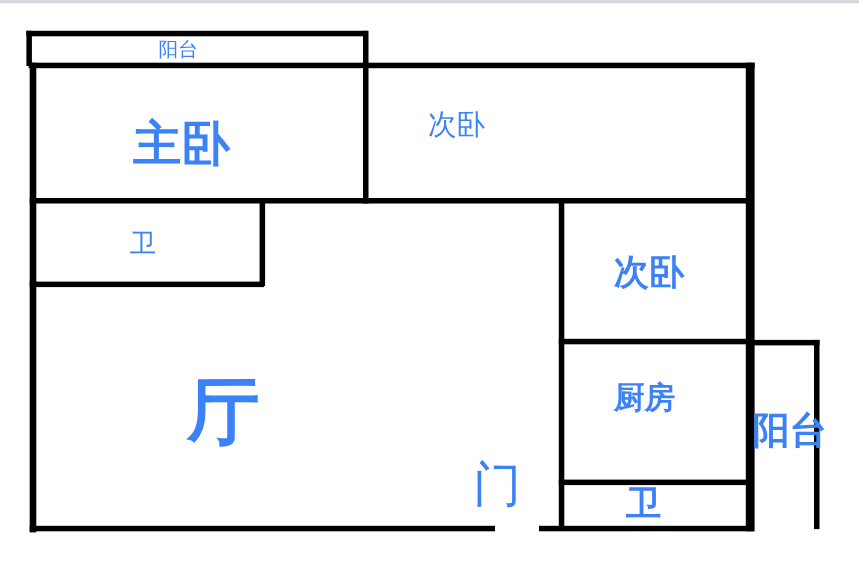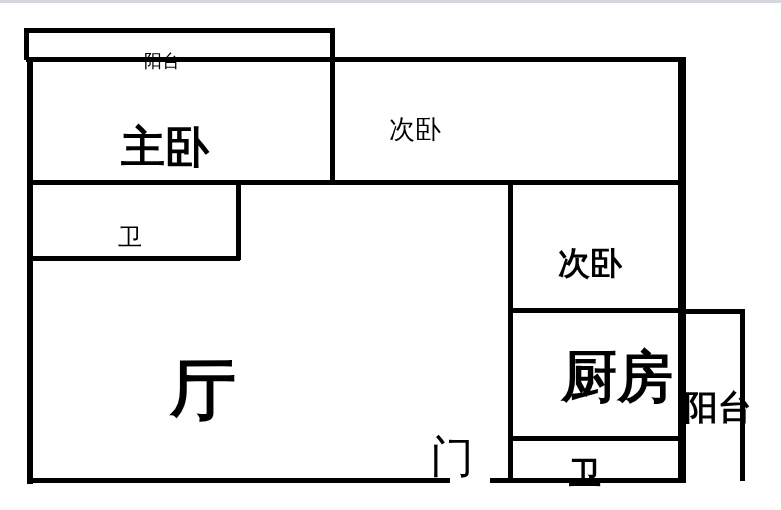--- a/index.html
+++ b/index.html
@@ -1,19 +1,19 @@
 <!DOCTYPE html>
 <html><head>
 <meta charset="utf-8">
 <style>
   html, body { margin: 0; padding: 0; }
   body { width: 781px; height: 510px; background: #ffffff; position: relative; overflow: hidden; font-family: "DejaVu Sans", "Liberation Sans", sans-serif; }
   .topbar { position: absolute; left: 0; top: 0; width: 781px; height: 3px; background: #d6d6df; }
   .wall { position: absolute; background: #000; }
-  .label { position: absolute; color: #000000; white-space: nowrap; transform: translate(-50%, -50%); font-weight: bold; margin-top: 16px; }
+  .label { position: absolute; color: #3b82f6; white-space: nowrap; transform: translate(-50%, -50%); font-weight: bold; }
 </style>
 </head>
 <body>
 
 <div class="topbar"></div>
 
 <div>
 
   <div class="wall" style="left:24px;top:28px;width:310px;height:5px;"></div>
   <div class="wall" style="left:24px;top:28px;width:5px;height:32px;"></div>
@@ -36,17 +36,17 @@
 
   <div class="wall" style="left:682px;top:309px;width:63px;height:5px;"></div>
   <div class="wall" style="left:740px;top:309px;width:5px;height:172px;"></div>
 
   <div class="label" style="left:162px;top:45px;font-size:18px;font-weight:normal;">阳台</div>
   <div class="label" style="left:165px;top:131px;font-size:44px;">主卧</div>
   <div class="label" style="left:415px;top:113px;font-size:26px;font-weight:normal;">次卧</div>
   <div class="label" style="left:130px;top:221px;font-size:24px;font-weight:normal;">卫</div>
   <div class="label" style="left:590px;top:248px;font-size:32px;">次卧</div>
   <div class="label" style="left:203px;top:374px;font-size:66px;">厅</div>
-  <div class="label" style="left:617px;top:362px;font-size:56px;">厨房</div>
+  <div class="label" style="left:586px;top:362px;font-size:28px;">厨房</div>
   <div class="label" style="left:585px;top:458px;font-size:32px;">卫</div>
   <div class="label" style="left:718px;top:392px;font-size:34px;">阳台</div>
   <div class="label" style="left:452px;top:441px;font-size:44px;font-weight:normal;">门</div>
 </div>
 
 </body></html>

